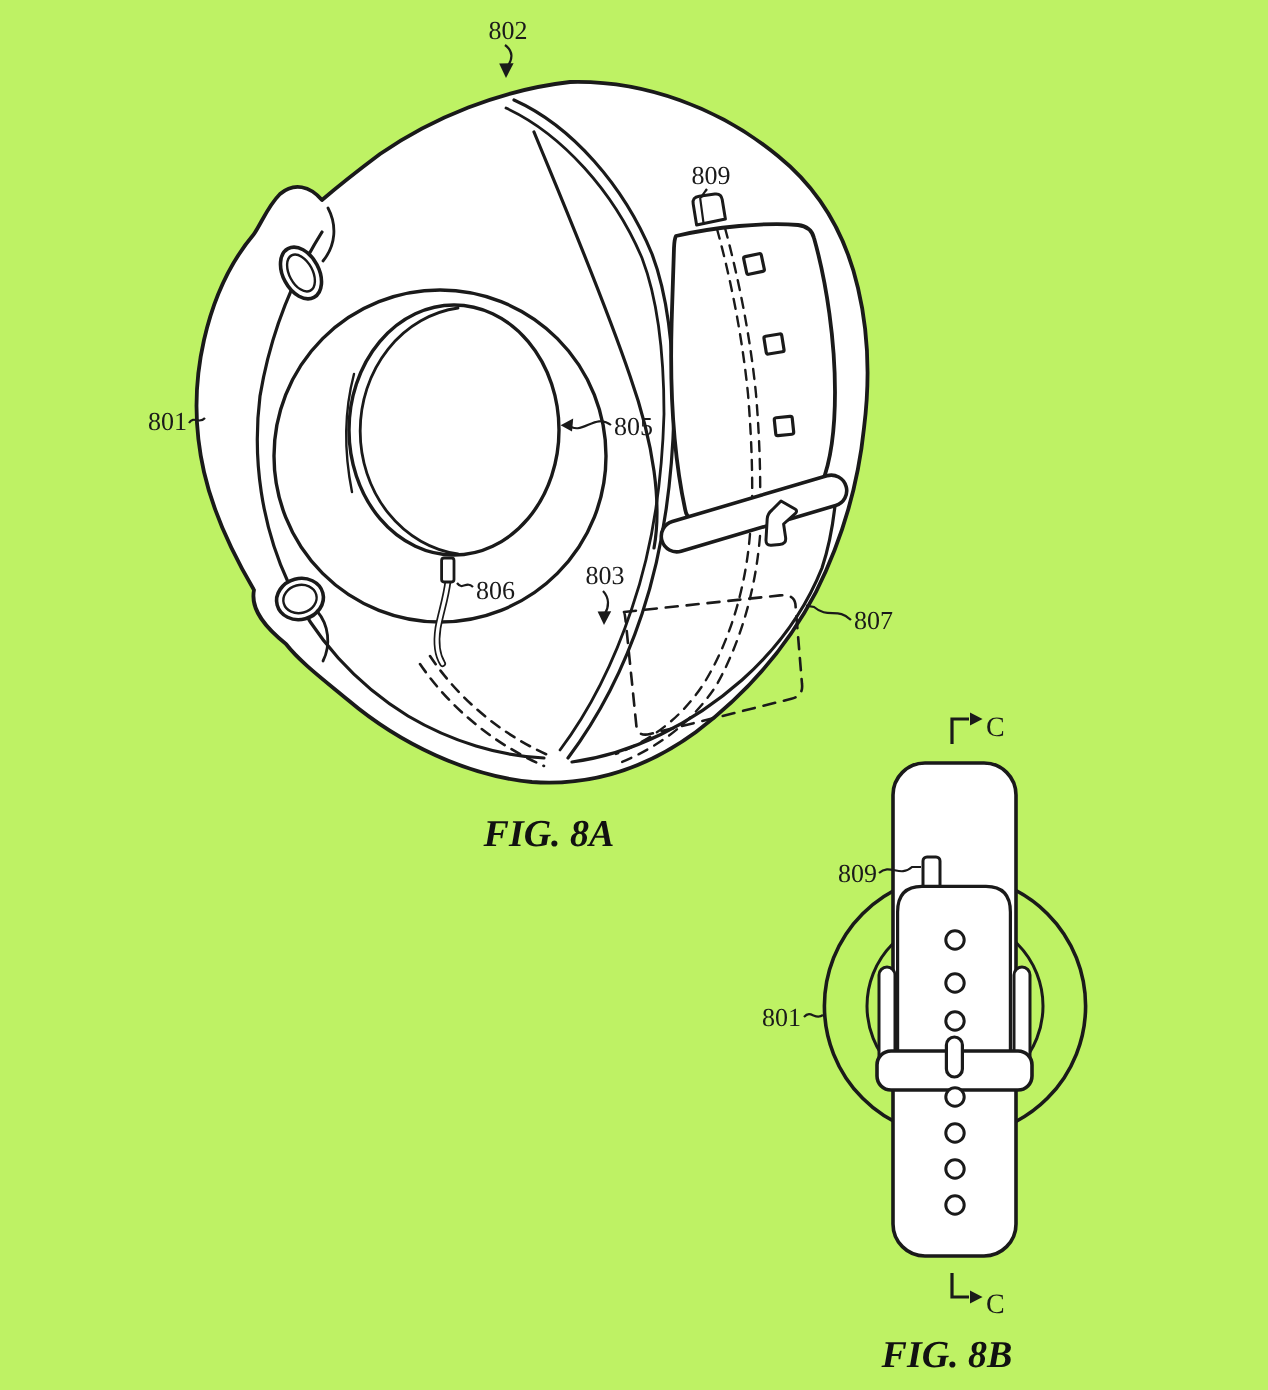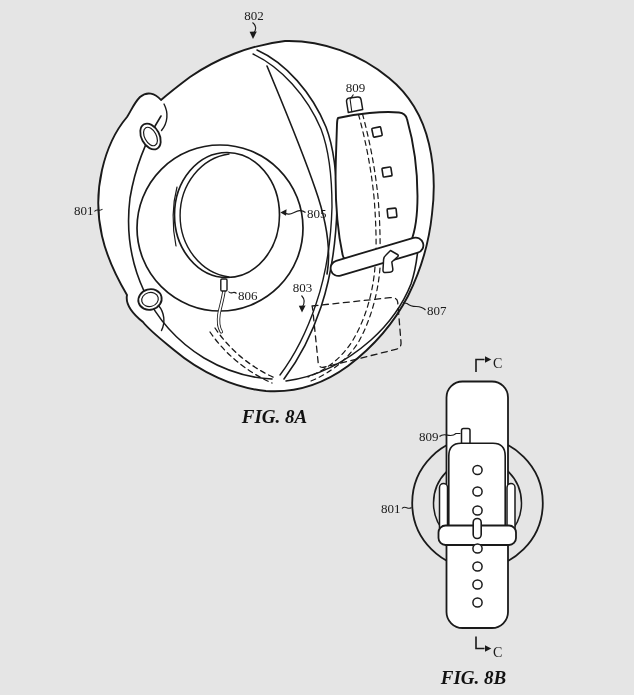--- a/index.html
+++ b/index.html
@@ -1,19 +1,19 @@
 <!DOCTYPE html>
 <html><head>
 <meta charset="utf-8">
 <style>
   html,body{margin:0;padding:0;background:#ffffff;}
   .sheet{
     position:relative;
     width:634px;height:695px;
-    background:#e5e5e5;
+    background:#bef264;
     font-family:"Liberation Serif", serif;
     overflow:hidden;
   }
   svg{position:absolute;left:0;top:0;}
   .ref-num{
     font-family:"Liberation Serif", serif;
     font-size:13px;
     fill:#1a1a1a;
   }
   .sec-letter{

